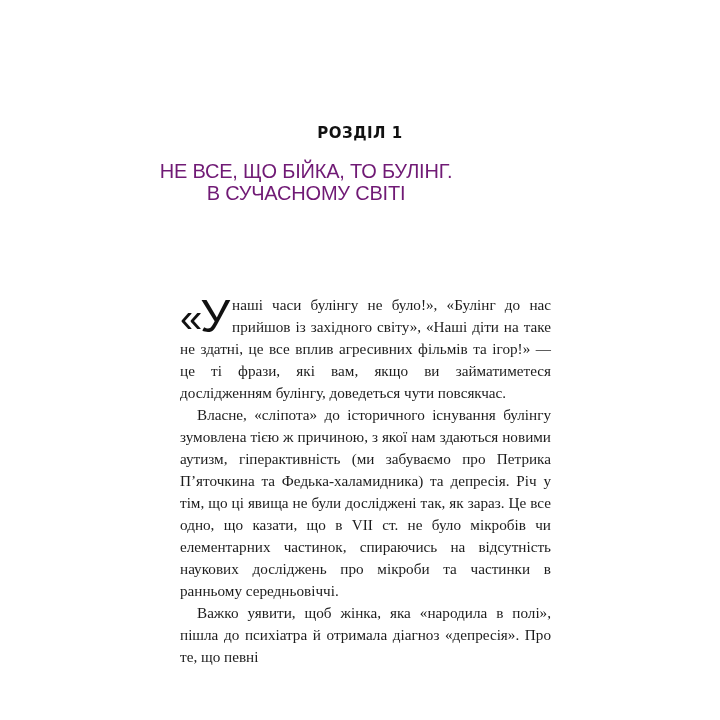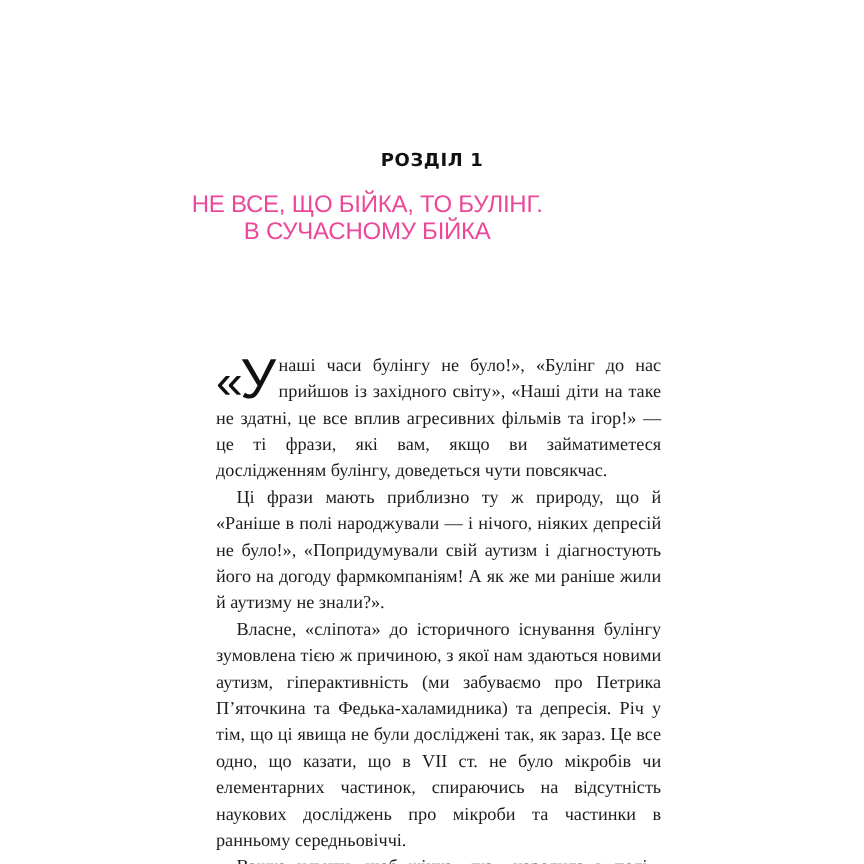--- a/index.html
+++ b/index.html
@@ -35,21 +35,21 @@
   }
   .chapter-title {
     position: absolute;
     top: 160px;
     left: 0;
     width: 612px;
     text-align: center;
     font-family: "Liberation Sans", sans-serif;
     font-size: 20px;
     line-height: 22px;
-    color: #ec4899;
+    color: #701a75;
     letter-spacing: -0.2px;
   }
   .chapter-title div { white-space: nowrap; }
   .body-text {
     position: absolute;
     top: 294px;
     left: 180px;
     width: 371px;
     font-family: "Liberation Serif", serif;
     font-size: 15.2px;
@@ -83,23 +83,22 @@
 </style>
 </head>
 <body>
 
 <div class="page">
 
   <div class="chapter-label">РОЗДІЛ 1</div>
 
   <div class="chapter-title">
     <div>НЕ ВСЕ, ЩО БІЙКА, ТО БУЛІНГ.</div>
-    <div>В СУЧАСНОМУ БІЙКА</div>
+    <div>В СУЧАСНОМУ СВІТІ</div>
   </div>
 
   <div class="body-text">
     <p class="first"><span class="dropcap"><span class="quote">«</span><span>У</span></span><span> наші часи булінгу не було!», «Булінг до нас прийшов із західного світу», «Наші діти на таке не здатні, це все вплив агресивних фільмів та ігор!» — це ті фрази, які вам, якщо ви займатиметеся дослідженням булінгу, доведеться чути повсякчас.</span></p>
-    <p>Ці фрази мають приблизно ту ж природу, що й «Раніше в полі народжували — і нічого, ніяких депресій не було!», «Попридумували свій аутизм і діагностують його на догоду фармкомпаніям! А як же ми раніше жили й аутизму не знали?».</p>
     <p>Власне, «сліпота» до історичного існування булінгу зумовлена тією ж причиною, з якої нам здаються новими аутизм, гіперактивність (ми забуваємо про Петрика П’яточкина та Федька-халамидника) та депресія. Річ у тім, що ці явища не були досліджені так, як зараз. Це все одно, що казати, що в VII ст. не було мікробів чи елементарних частинок, спираючись на відсутність наукових досліджень про мікроби та частинки в ранньому середньовіччі.</p>
     <p>Важко уявити, щоб жінка, яка «народила в полі», пішла до психіатра й отримала діагноз «депресія». Про те, що певні</p>
   </div>
 
 </div>
 
 </body></html>

